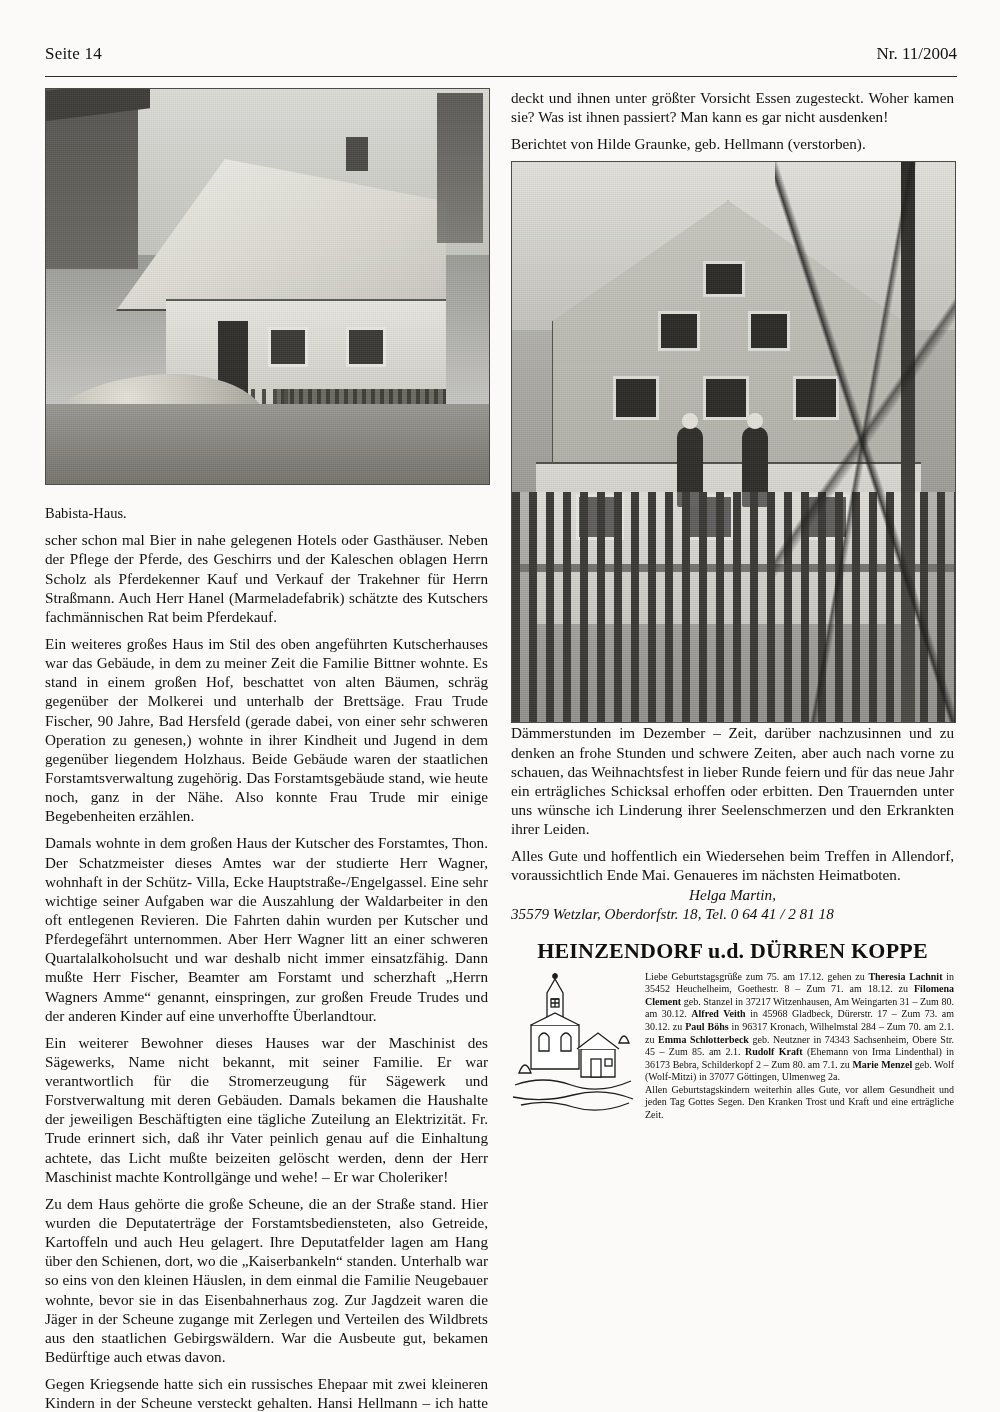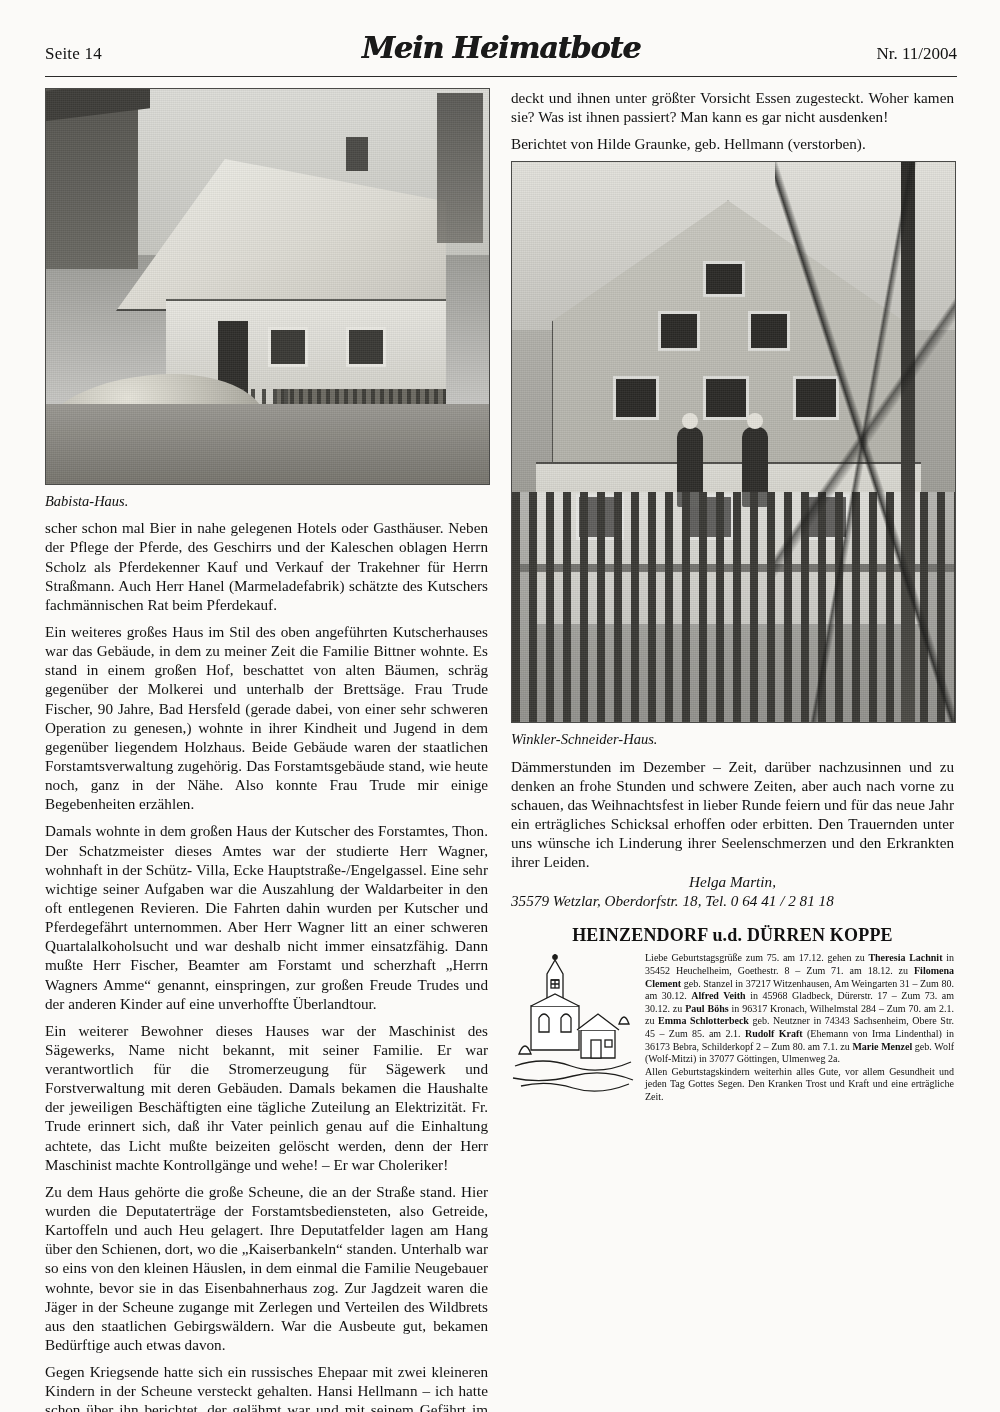--- a/index.html
+++ b/index.html
@@ -97,22 +97,21 @@
     position: absolute;
     inset: 0;
     background-image:
       repeating-linear-gradient(0deg, rgba(255,255,255,0.05) 0 1px, rgba(0,0,0,0.05) 1px 2px),
       repeating-linear-gradient(90deg, rgba(255,255,255,0.03) 0 1px, rgba(0,0,0,0.03) 1px 2px);
     opacity: 0.7;
     pointer-events: none;
   }
   .caption {
     font-size: 14.5px;
-    font-style: italic;
-    margin: 7px 0 8px 0;
+    margin: 19px 0 8px 0;
   }
 
   
   .ph1 { height: 395px; background: linear-gradient(180deg,#b9b9b4 0%,#9a9a95 40%,#87878240 100%); }
   .ph1 .sky { position:absolute; left:0; top:0; width:100%; height:42%; background:linear-gradient(180deg,#ddddd8,#c6c6c0); }
   .ph1 .barn { position:absolute; left:0; top:0; width:92px; height:180px; background:linear-gradient(180deg,#55544f,#6a6963); }
   .ph1 .barn-roof { position:absolute; left:-6px; top:-4px; width:110px; height:30px; background:#3e3d39; transform:skewY(-7deg); }
   .ph1 .roof {
     position:absolute; left:70px; top:70px; width:330px; height:150px;
     background:linear-gradient(160deg,#efefe9 0%,#dedcd4 55%,#c9c7bf 100%);
@@ -163,21 +162,21 @@
       linear-gradient(72deg, transparent 48%, rgba(30,30,28,.85) 49%, transparent 51%),
       linear-gradient(100deg, transparent 48%, rgba(30,30,28,.7) 49%, transparent 51%),
       linear-gradient(125deg, transparent 48%, rgba(30,30,28,.6) 49%, transparent 51%);
   }
   .ph2 .trunk { position:absolute; right:40px; top:0; width:14px; height:100%; background:linear-gradient(180deg,#2b2a27,#4b4a45); }
 
   
   .section-head {
     text-align: center;
     font-weight: bold;
-    font-size: 18px;
+    font-size: 22px;
     margin: 14px 0 6px 0;
     letter-spacing: .2px;
   }
   .signature {
     text-align: center;
     font-style: italic;
     font-size: 15.2px;
   }
   .signature-line {
     font-style: italic;
@@ -195,21 +194,20 @@
   .birthday-block { font-size: 10px; line-height: 1.26; text-align: justify; }
   b { font-weight: bold; }
 </style>
 </head>
 <body>
 
 <div class="page">
 
   <div class="masthead">
     <div class="mast-left">Seite 14</div>
-    <div class="mast-title">Mein Heimatbote</div>
     <div class="mast-right">Nr. 11/2004</div>
   </div>
   <div class="rule"></div>
 
   <div class="col col-left">
 
     <div class="photo ph1">
       <div class="sky"></div>
       <div class="barn"></div>
       <div class="barn-roof"></div>
@@ -260,23 +258,23 @@
         <div class="gwin" style="left:265px; top:30px; width:42px; height:40px;"></div>
       </div>
       <div class="person" style="left:165px;"></div>
       <div class="person" style="left:230px;"></div>
       <div class="fence-rail"></div>
       <div class="fence"></div>
       <div class="trunk"></div>
       <div class="branch"></div>
       <div class="grain"></div>
     </div>
-    <div class="caption">Winkler-Schneider-Haus.</div>
 
     <p>Dämmerstunden im Dezember – Zeit, darüber nachzusinnen und zu denken an frohe Stunden und schwere Zeiten, aber auch nach vorne zu schauen, das Weihnachtsfest in lieber Runde feiern und für das neue Jahr ein erträgliches Schicksal erhoffen oder erbitten. Den Trauernden unter uns wünsche ich Linderung ihrer Seelenschmerzen und den Erkrankten ihrer Leiden.</p>
+    <p>Alles Gute und hoffentlich ein Wiedersehen beim Treffen in Allendorf, voraussichtlich Ende Mai. Genaueres im nächsten Heimatboten.</p>
 
     <div class="signature">Helga Martin,</div>
     <div class="signature-line">35579 Wetzlar, Oberdorfstr. 18, Tel. 0 64 41 / 2 81 18</div>
 
     <div class="section-head">HEINZENDORF u.d. DÜRREN KOPPE</div>
 
     <div class="birthday-block">
       <div class="church">
         <svg width="124" height="142" viewBox="0 0 124 142" xmlns="http://www.w3.org/2000/svg">
           <g fill="none" stroke="#1d1d1b" stroke-width="1.3">

